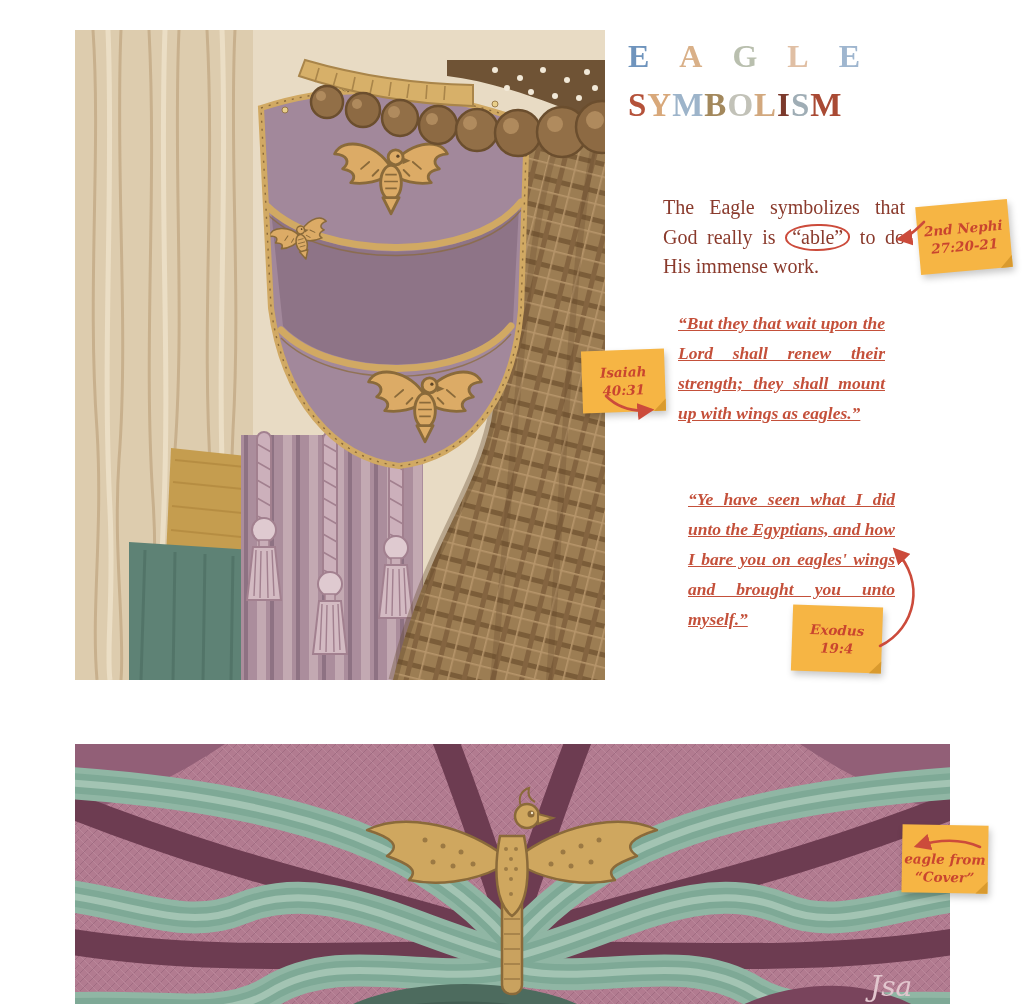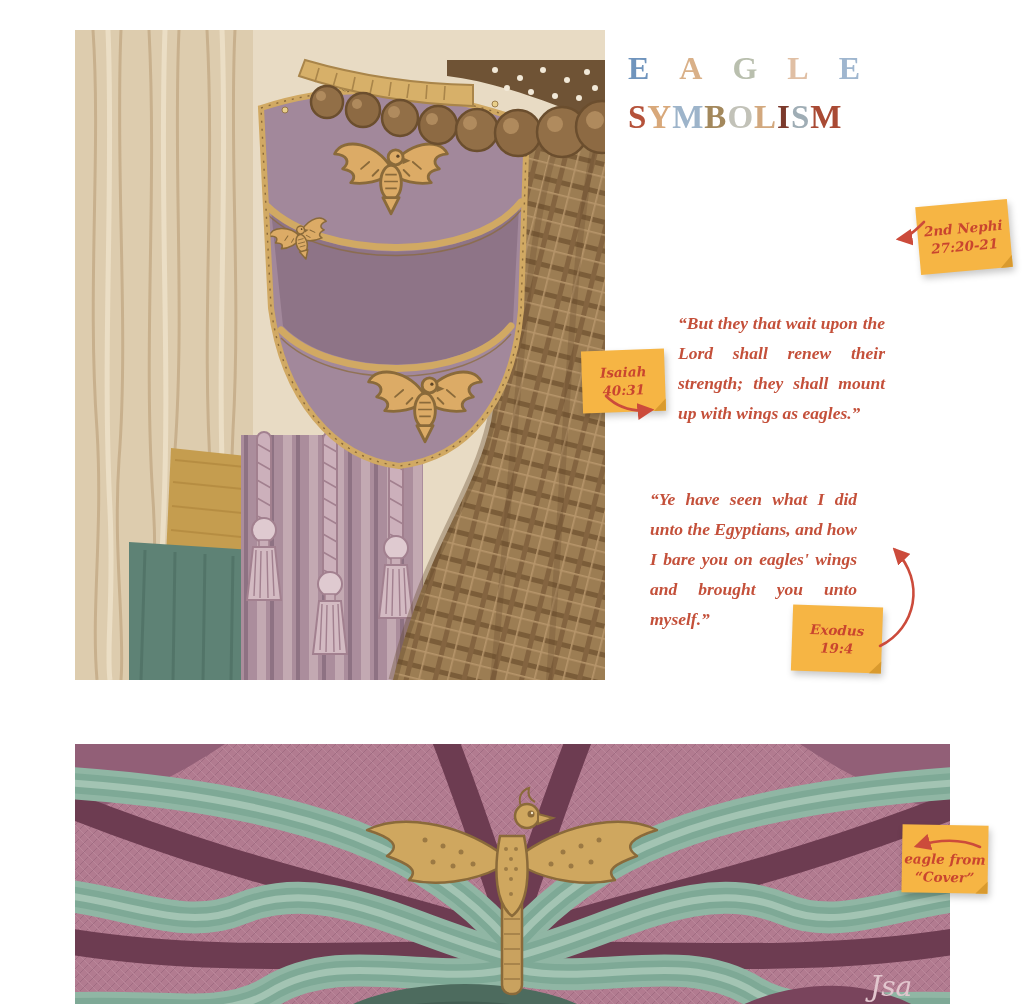--- a/index.html
+++ b/index.html
@@ -5,33 +5,33 @@
   * { margin:0; padding:0; box-sizing:border-box; }
   html,body { background:#ffffff; }
   body { font-family:"Liberation Serif", serif; }
   .page { position:relative; width:1024px; height:1004px; background:#ffffff; overflow:hidden; }
 
   .art { position:absolute; }
   .art svg { display:block; width:100%; height:100%; }
   .art-top { left:75px; top:30px; width:530px; height:650px; }
   .art-bottom { left:75px; top:700px; width:875px; height:285px;margin-top:44px; }
 
-  .title-block { position:absolute; left:628px; top:50px; font-family:"Liberation Serif", serif; font-weight:bold; }
+  .title-block { position:absolute; left:628px; top:38px; font-family:"Liberation Serif", serif; font-weight:bold; }
   .title-line1 { font-size:32px; letter-spacing:30px; white-space:nowrap; }
   .title-line2 { font-size:33px; letter-spacing:1px; margin-top:12px; white-space:nowrap; }
 
   .intro { position:absolute; left:663px; top:193px; width:242px; font-size:20px;
            line-height:1.48; color:#8a3a2c; text-align:justify; }
   .circled { display:inline-block; border:2px solid #cc4b3b; border-radius:50% 45% 50% 48%;
              padding:0 5px 1px 5px; line-height:1.1; }
 
   .quote { position:absolute; font-style:italic; font-weight:bold; color:#c4503a;
-           font-size:17.5px; line-height:1.72; text-align:justify; }
+           font-size:17.5px; line-height:1.72; text-align:justify;text-decoration:underline; }
   .quote-isaiah { left:678px; top:308px; width:207px; }
-  .quote-exodus { left:650px; top:484px; width:207px; }
+  .quote-exodus { left:688px; top:484px; width:207px; }
 
   .sticky { position:absolute; background:#f6b544; color:#c9452f;
             box-shadow:2px 4px 7px rgba(0,0,0,.22);
             font-family:"DejaVu Serif", serif; font-style:italic; font-weight:bold;
             font-size:13.5px; line-height:1.35; white-space:pre-line; text-align:center;
             display:flex; align-items:center; justify-content:center; }
   .sticky::after { content:""; position:absolute; right:0; bottom:0; width:0; height:0;
             border-style:solid; border-width:0 0 12px 12px;
             border-color:transparent transparent #d99a2e transparent; }
   .sticky-nephi  { left:918px; top:203px; width:92px; height:68px; transform:rotate(-5deg); }
@@ -190,20 +190,21 @@
           <circle cx="520" cy="90" r="9"></circle>
       </g>
     </svg>
   </div>
 
   <div class="title-block">
     <div class="title-line1"><span style="color: rgb(111, 148, 189);">E</span><span style="color: rgb(217, 176, 136);">A</span><span style="color: rgb(185, 191, 174);">G</span><span style="color: rgb(224, 191, 164);">L</span><span style="color: rgb(159, 182, 207);">E</span></div>
     <div class="title-line2"><span style="color: rgb(181, 82, 58);">S</span><span style="color: rgb(216, 168, 122);">Y</span><span style="color: rgb(157, 180, 202);">M</span><span style="color: rgb(163, 136, 92);">B</span><span style="color: rgb(194, 194, 184);">O</span><span style="color: rgb(210, 168, 126);">L</span><span style="color: rgb(124, 58, 44);">I</span><span style="color: rgb(159, 173, 181);">S</span><span style="color: rgb(169, 74, 52);">M</span></div>
   </div>
 
+  <p class="intro"><span>The Eagle symbolizes that God really is </span><span class="circled">“able”</span><span> to do His immense work.</span></p>
 
   <p class="quote quote-isaiah">“But they that wait upon the Lord shall renew their strength; they shall mount up with wings as eagles.”</p>
   <p class="quote quote-exodus">“Ye have seen what I did unto the Egyptians, and how I bare you on eagles' wings and brought you unto myself.”</p>
 
   <div class="sticky sticky-nephi">2nd Nephi
 27:20-21</div>
   <div class="sticky sticky-isaiah">Isaiah
 40:31</div>
   <div class="sticky sticky-exodus">Exodus
 19:4</div>

